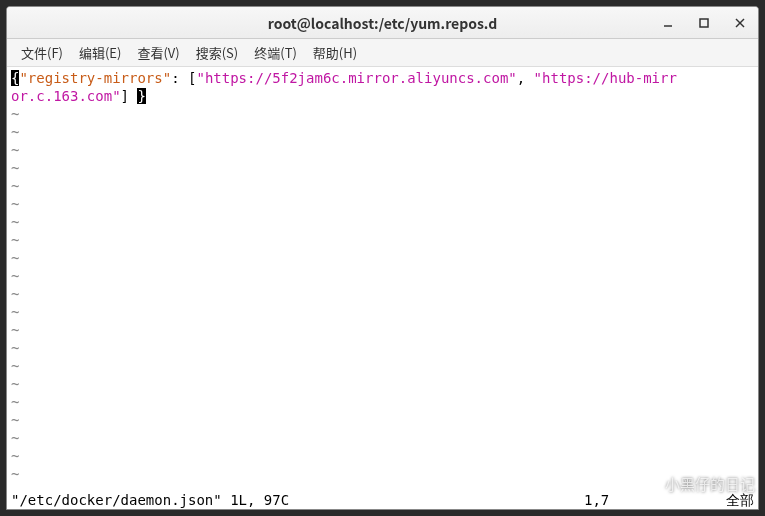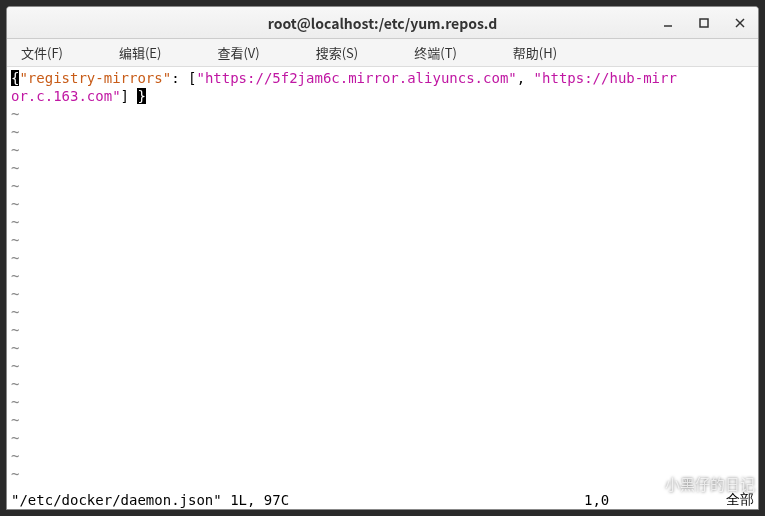--- a/index.html
+++ b/index.html
@@ -54,21 +54,20 @@
     .win-btn svg { width: 12px; height: 12px; }
     .menubar {
       background: #f5f5f5;
       height: 28px;
       display: flex;
       align-items: center;
       padding: 0 6px;
       border-bottom: 1px solid #ddd;
       font-size: 13px;
       color: #333;
-      gap: 40px;
     }
     .menu-item {
       padding: 3px 8px;
       cursor: pointer;
     }
     .terminal {
       flex: 1;
       background: #fff;
       font-family: "DejaVu Sans Mono", monospace;
       font-size: 14px;
@@ -100,21 +99,21 @@
       left: 4px;
       right: 4px;
       display: flex;
       font-family: "DejaVu Sans Mono", monospace;
       font-size: 14px;
       color: #000;
       background: #fff;
     }
     .status-file { flex: 1; }
     .status-pos { width: 120px; }
-    .status-scroll { width: 50px; text-align: right; font-family: Liberation Serif, serif; }
+    .status-scroll { width: 50px; text-align: right; }
     .watermark {
       position: absolute;
       bottom: 22px;
       right: 10px;
       color: rgba(255,255,255,0.7);
       font-size: 15px;
       display: flex;
       align-items: center;
       gap: 12px;
       z-index: 100;
@@ -193,21 +192,21 @@
     <div class="tilde">~</div>
     <div class="tilde">~</div>
     <div class="tilde">~</div>
     <div class="tilde">~</div>
     <div class="tilde">~</div>
     <div class="tilde">~</div>
     <div class="tilde">~</div>
 
     <div class="status-line">
       <span class="status-file">"/etc/docker/daemon.json" 1L, 97C</span>
-      <span class="status-pos">1,0</span>
+      <span class="status-pos">1,7</span>
       <span class="status-scroll">全部</span>
     </div>
   </div>
 </div>
 
 <div class="watermark">
   <span class="watermark-icon"></span>
   <span>小黑仔的日记</span>
 </div>
 

